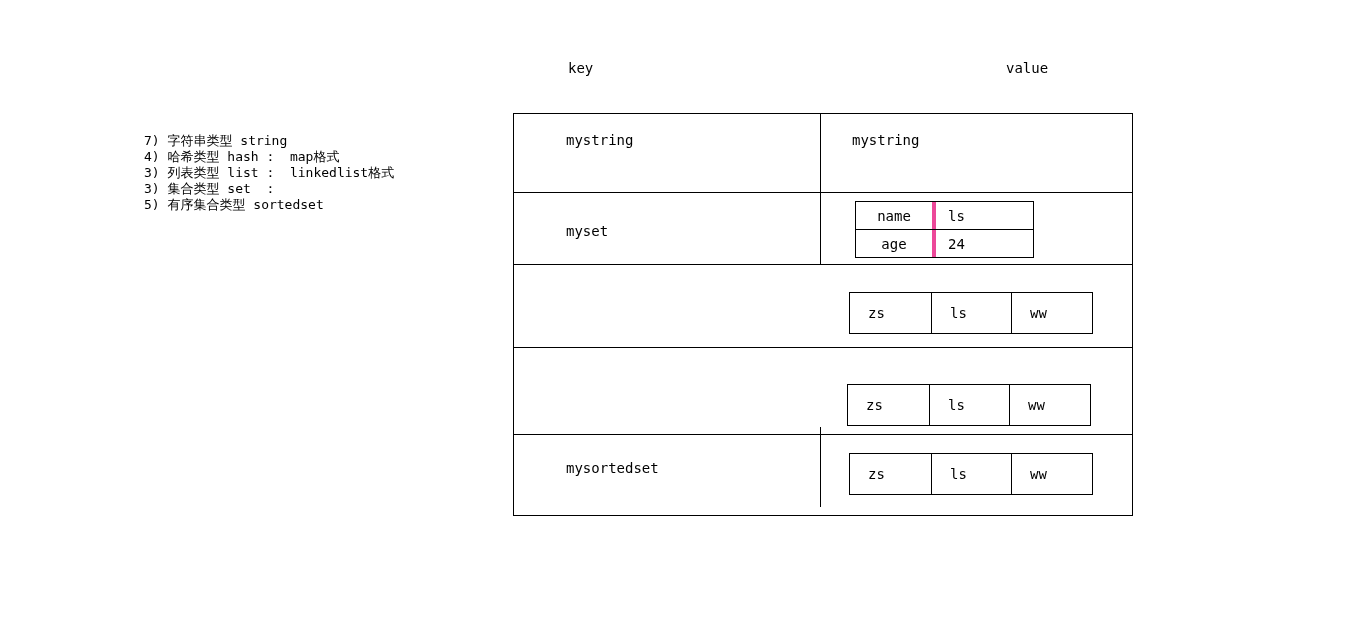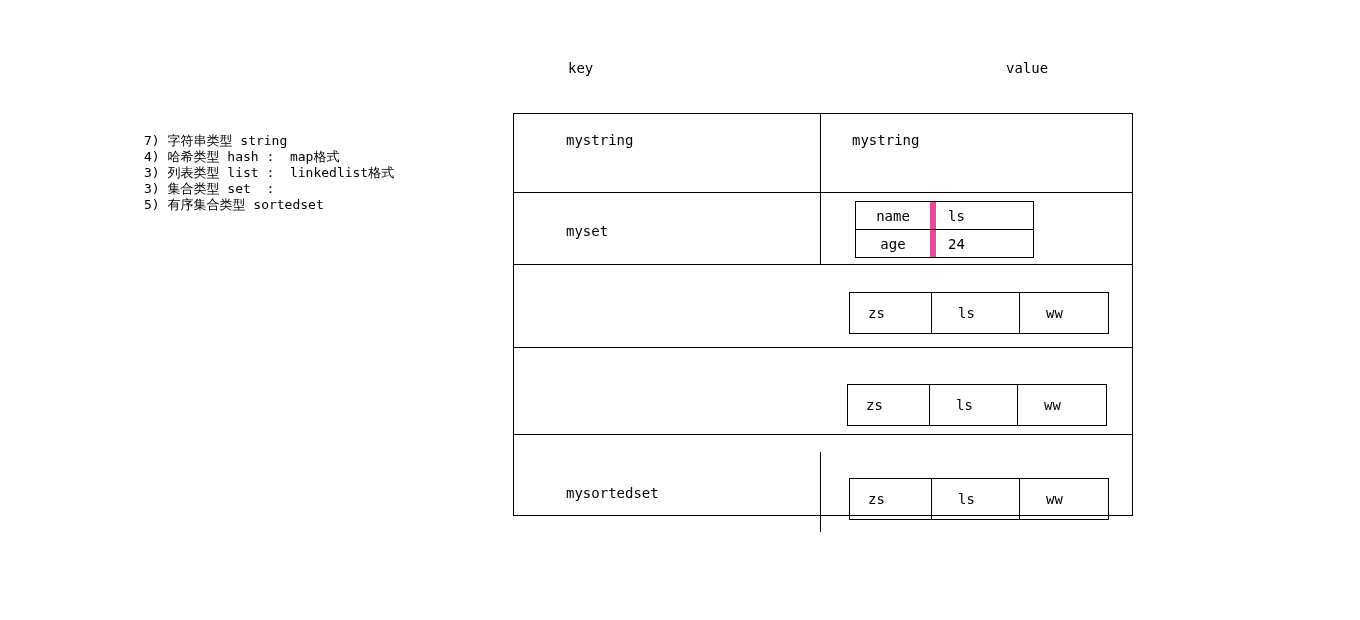--- a/index.html
+++ b/index.html
@@ -61,21 +61,21 @@
     width: 100%;
     box-sizing: border-box;
   }
   .t-row.divider { border-bottom: 1px solid #000000; }
 
   
   #row-mystring    { top: 0px;   height: 79px; }
   #row-myhash      { top: 79px;  height: 72px; }
   #row-mylist      { top: 151px; height: 83px; }
   #row-myset       { top: 234px; height: 87px; }
-  #row-mysortedset { top: 338px; height: 80px; text-align: center; }
+  #row-mysortedset { top: 313px; height: 80px; text-align: center; }
 
   
   .cell-key {
     position: absolute;
     left: 0;
     top: 0;
     width: 307px;
     height: 100%;
     box-sizing: border-box;
     border-right: 1px solid #000000;
@@ -122,21 +122,21 @@
     border: 1px solid #000000;
   }
   .hash-row {
     display: flex;
     height: 27px;
   }
   .hash-row.top { border-bottom: 1px solid #000000; }
   .hash-field {
     width: 80px;
     box-sizing: border-box;
-    border-right: 6px solid #ec4899;
+    border-right: 4px solid #ec4899;
     display: flex;
     align-items: center;
     justify-content: center;
     font-size: 14px;
     white-space: pre;
   }
   .hash-val {
     flex: 1;
     box-sizing: border-box;
     display: flex;
@@ -146,21 +146,20 @@
     white-space: pre;
   }
 
   
   .strip {
     position: absolute;
     box-sizing: border-box;
     border: 1px solid #000000;
     display: flex;
     height: 42px;
-    gap: 8px;
   }
   .strip-cell {
     box-sizing: border-box;
     border-right: 1px solid #000000;
     display: flex;
     align-items: center;
     font-size: 14px;
     white-space: pre;
     padding-left: 18px;
   }

